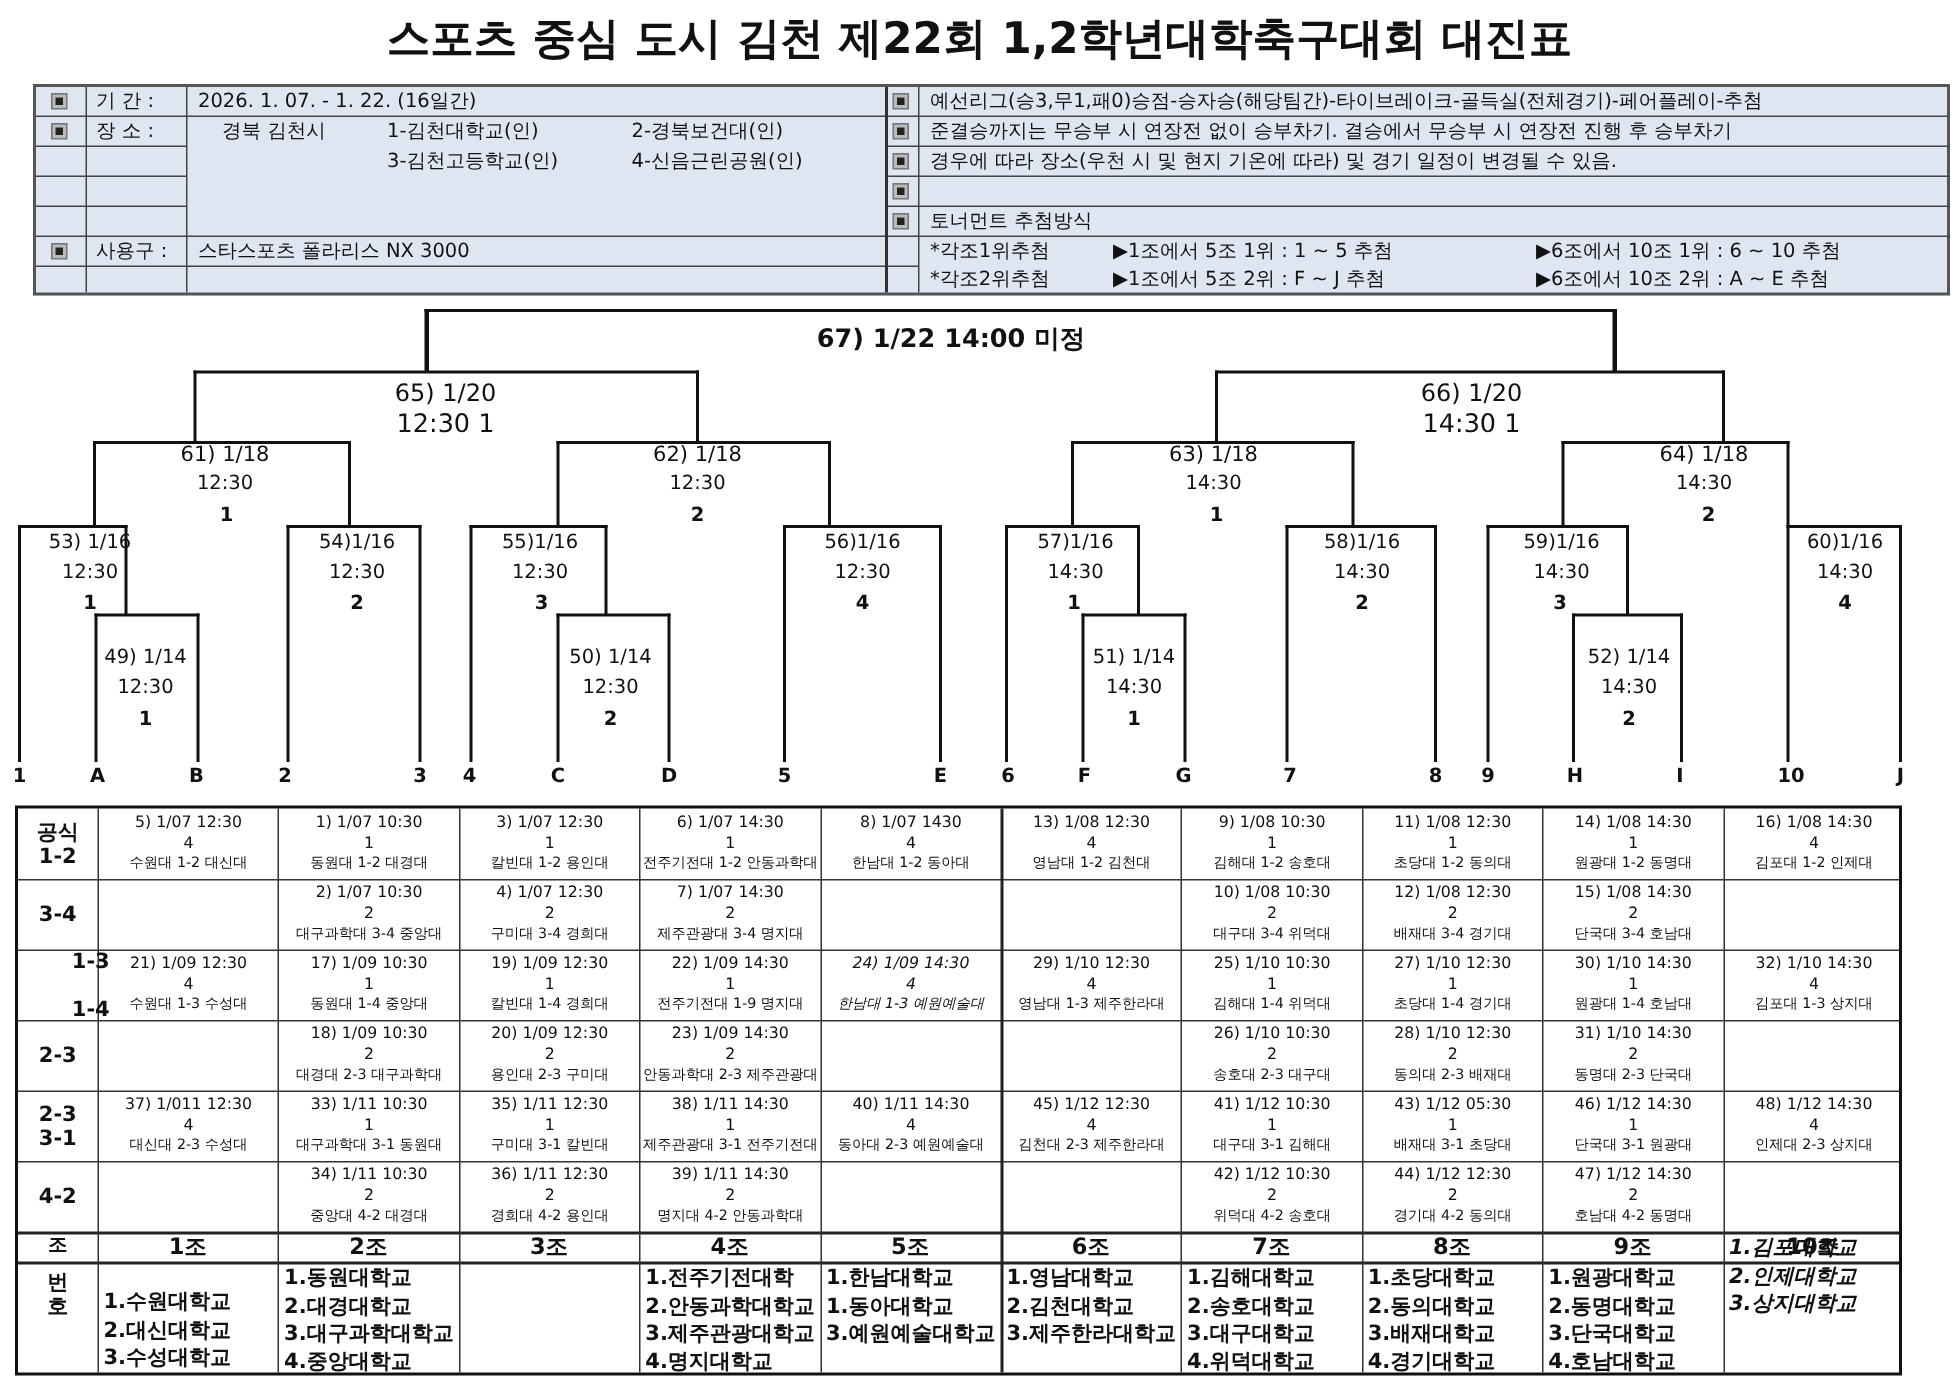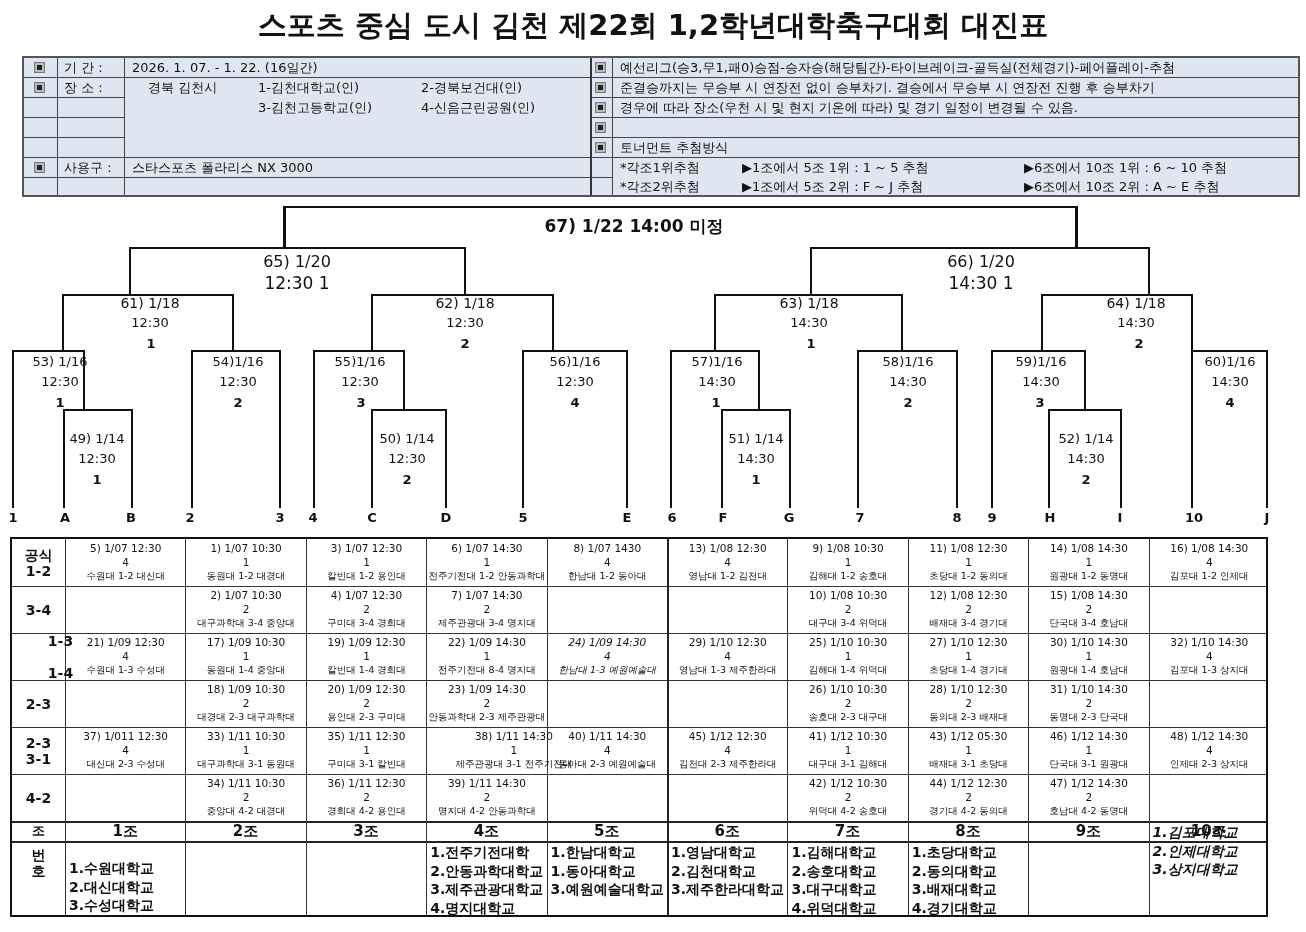--- a/index.html
+++ b/index.html
@@ -369,21 +369,21 @@
       <div class="tn">동원대 1-4 중앙대</div>
     </div>
     <div class="cell" style="left: 294.8px; width: 119.4px; top: 97px; height: 43px;">
       <div>19) 1/09 12:30</div>
       <div>1</div>
       <div class="tn">칼빈대 1-4 경희대</div>
     </div>
     <div class="cell" style="left: 415.2px; width: 119.4px; top: 97px; height: 43px;">
       <div>22) 1/09 14:30</div>
       <div>1</div>
-      <div class="tn">전주기전대 8-4 명지대</div>
+      <div class="tn">전주기전대 1-9 명지대</div>
     </div>
     <div class="cell" style="left: 535.6px; width: 119.4px; top: 97px; height: 43px; font-style: italic;">
       <div>24) 1/09 14:30</div>
       <div>4</div>
       <div class="tn">한남대 1-3 예원예술대</div>
     </div>
     <div class="cell" style="left: 656px; width: 119.4px; top: 97px; height: 43px;">
       <div>29) 1/10 12:30</div>
       <div>4</div>
       <div class="tn">영남대 1-3 제주한라대</div>
@@ -450,21 +450,21 @@
     <div class="cell" style="left: 174.4px; width: 119.4px; top: 191px; height: 43px;">
       <div>33) 1/11 10:30</div>
       <div>1</div>
       <div class="tn">대구과학대 3-1 동원대</div>
     </div>
     <div class="cell" style="left: 294.8px; width: 119.4px; top: 191px; height: 43px;">
       <div>35) 1/11 12:30</div>
       <div>1</div>
       <div class="tn">구미대 3-1 칼빈대</div>
     </div>
-    <div class="cell" style="left: 415.2px; width: 119.4px; top: 191px; height: 43px; margin-left: 27px;">
+    <div class="cell" style="left: 415.2px; width: 119.4px; top: 191px; height: 43px;">
       <div>38) 1/11 14:30</div>
       <div>1</div>
       <div class="tn">제주관광대 3-1 전주기전대</div>
     </div>
     <div class="cell" style="left: 535.6px; width: 119.4px; top: 191px; height: 43px;">
       <div>40) 1/11 14:30</div>
       <div>4</div>
       <div class="tn">동아대 2-3 예원예술대</div>
     </div>
     <div class="cell" style="left: 656px; width: 119.4px; top: 191px; height: 43px;">
@@ -529,20 +529,26 @@
     <div class="grp-head" style="left: 0px; width: 53px; top: 282px; font-size: 13px;">조</div>
     <div class="rowlabel" style="left: 0px; width: 53px; top: 304px; height: 40px; white-space: pre;">번
 호</div>
     <div class="grp-head" style="left: 53px; width: 120.4px; top: 282px;">1조</div>
     <div class="grp-list" style="left: 54px; top: 304px; margin-top: 16px;">
       <div>1.수원대학교</div>
       <div>2.대신대학교</div>
       <div>3.수성대학교</div>
     </div>
     <div class="grp-head" style="left: 173.4px; width: 120.4px; top: 282px;">2조</div>
+    <div class="grp-list" style="left: 174.4px; top: 304px;">
+      <div>1.동원대학교</div>
+      <div>2.대경대학교</div>
+      <div>3.대구과학대학교</div>
+      <div>4.중앙대학교</div>
+    </div>
     <div class="grp-head" style="left: 293.8px; width: 120.4px; top: 282px;">3조</div>
     <div class="grp-head" style="left: 414.2px; width: 120.4px; top: 282px;">4조</div>
     <div class="grp-list" style="left: 415.2px; top: 304px;">
       <div>1.전주기전대학</div>
       <div>2.안동과학대학교</div>
       <div>3.제주관광대학교</div>
       <div>4.명지대학교</div>
     </div>
     <div class="grp-head" style="left: 534.6px; width: 120.4px; top: 282px;">5조</div>
     <div class="grp-list" style="left: 535.6px; top: 304px;">
@@ -564,19 +570,25 @@
       <div>4.위덕대학교</div>
     </div>
     <div class="grp-head" style="left: 895.8px; width: 120.4px; top: 282px;">8조</div>
     <div class="grp-list" style="left: 896.8px; top: 304px;">
       <div>1.초당대학교</div>
       <div>2.동의대학교</div>
       <div>3.배재대학교</div>
       <div>4.경기대학교</div>
     </div>
     <div class="grp-head" style="left: 1016.2px; width: 120.4px; top: 282px;">9조</div>
+    <div class="grp-list" style="left: 1017.2px; top: 304px;">
+      <div>1.원광대학교</div>
+      <div>2.동명대학교</div>
+      <div>3.단국대학교</div>
+      <div>4.호남대학교</div>
+    </div>
     <div class="grp-head" style="left: 1136.6px; width: 120.4px; top: 282px;">10조</div>
     <div class="grp-list" style="left: 1137.6px; top: 284px; font-style: italic;">
       <div>1.김포대학교</div>
       <div>2.인제대학교</div>
       <div>3.상지대학교</div>
     </div>
   </div>
 
 </body></html>

